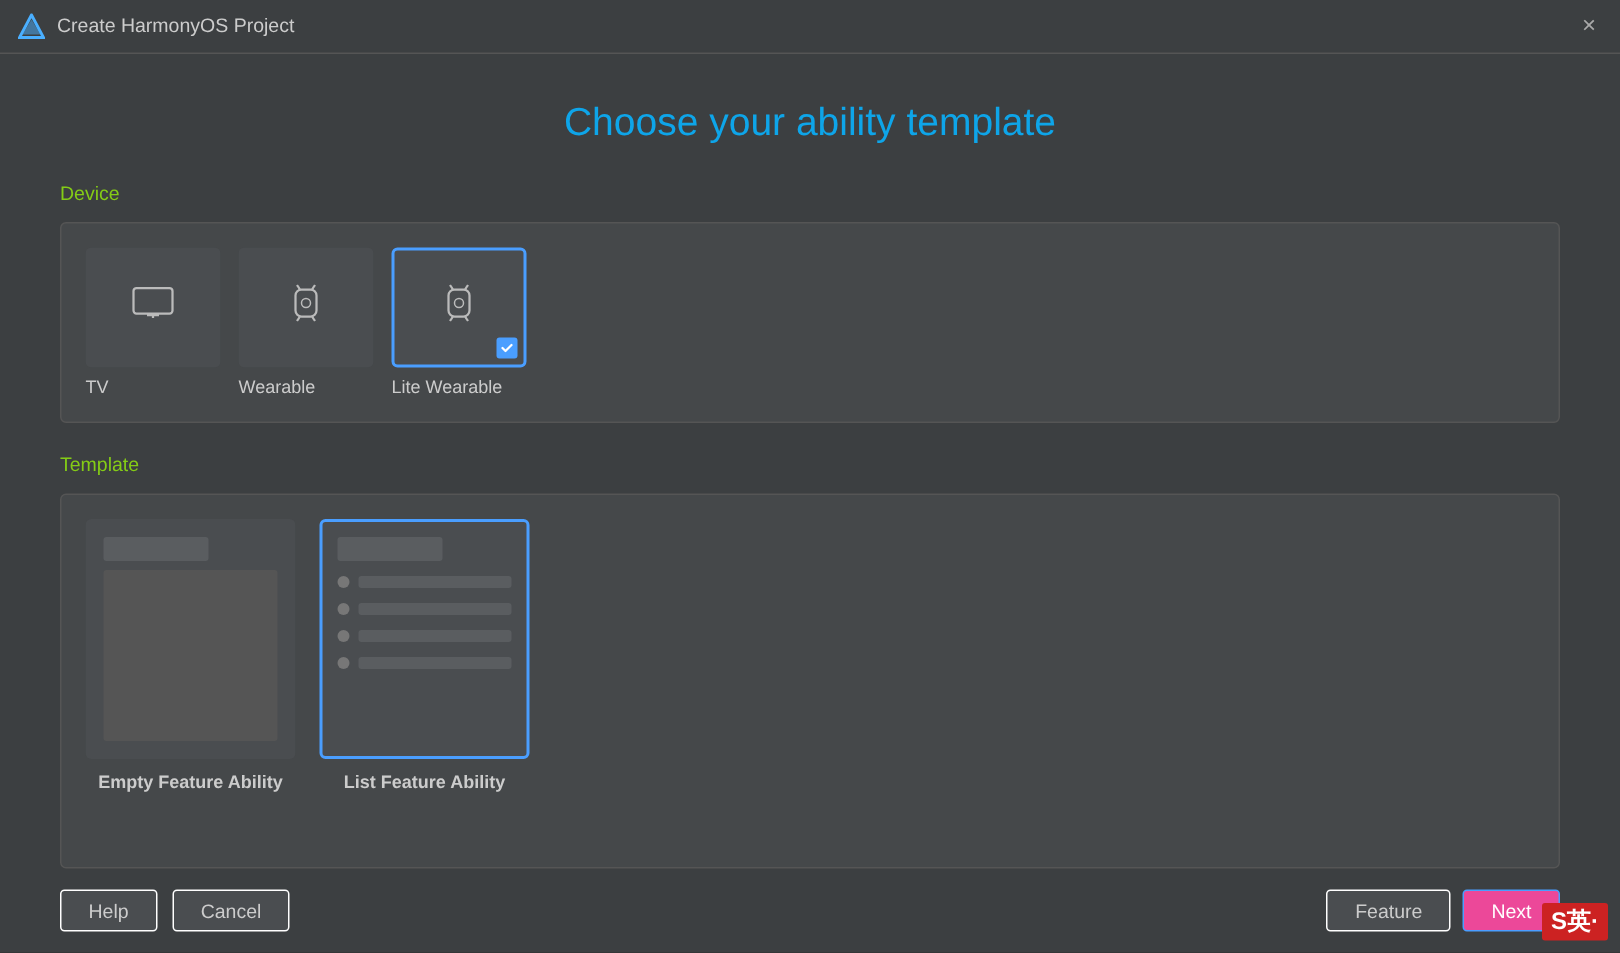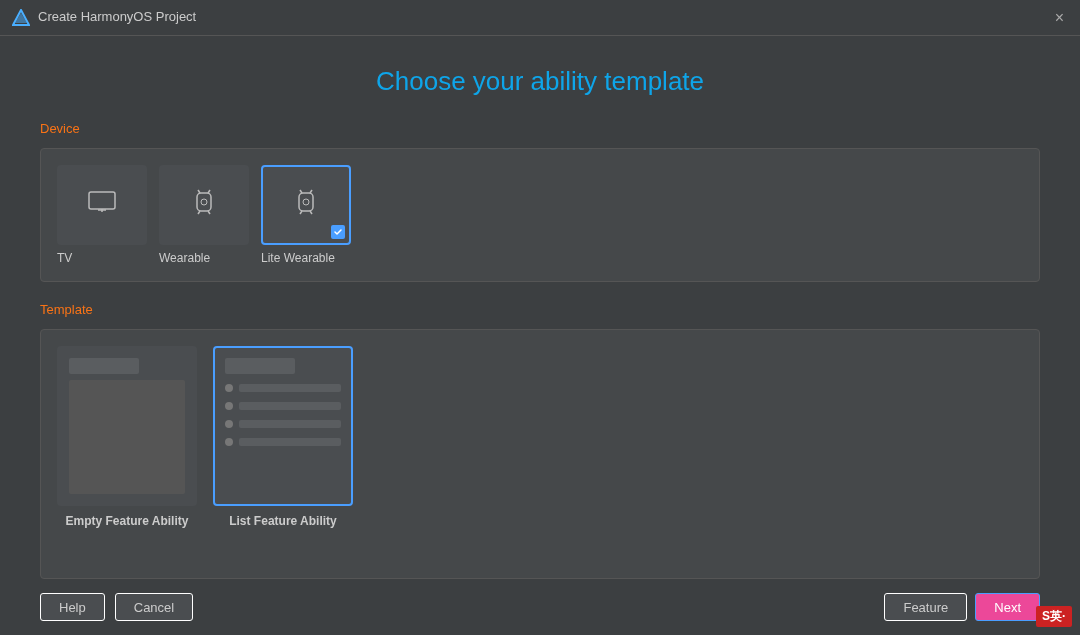--- a/index.html
+++ b/index.html
@@ -51,21 +51,21 @@
 
     .dialog-title {
       color: #0ea5e9;
       font-size: 26px;
       font-weight: 400;
       margin-bottom: 24px;
       text-align: center;
     }
 
     .section-label {
-      color: #f97316;
+      color: #84cc16;
       font-size: 13px;
       margin-bottom: 12px;
     }
 
     .device-section {
       background: #45484a;
       border: 1px solid #555;
       border-radius: 4px;
       padding: 16px;
       margin-bottom: 20px;
@@ -241,21 +241,21 @@
       border-color: #4a9eff;
       color: #fff;
     }
 
     .watermark {
       position: absolute;
       bottom: 8px;
       right: 8px;
       background: #cc2222;
       color: #fff;
-      font-size: 12px;
+      font-size: 16px;
       padding: 2px 6px;
       border-radius: 2px;
       font-weight: bold;
     }
 
     
     .harmony-logo {
       width: 18px;
       height: 18px;
     }

